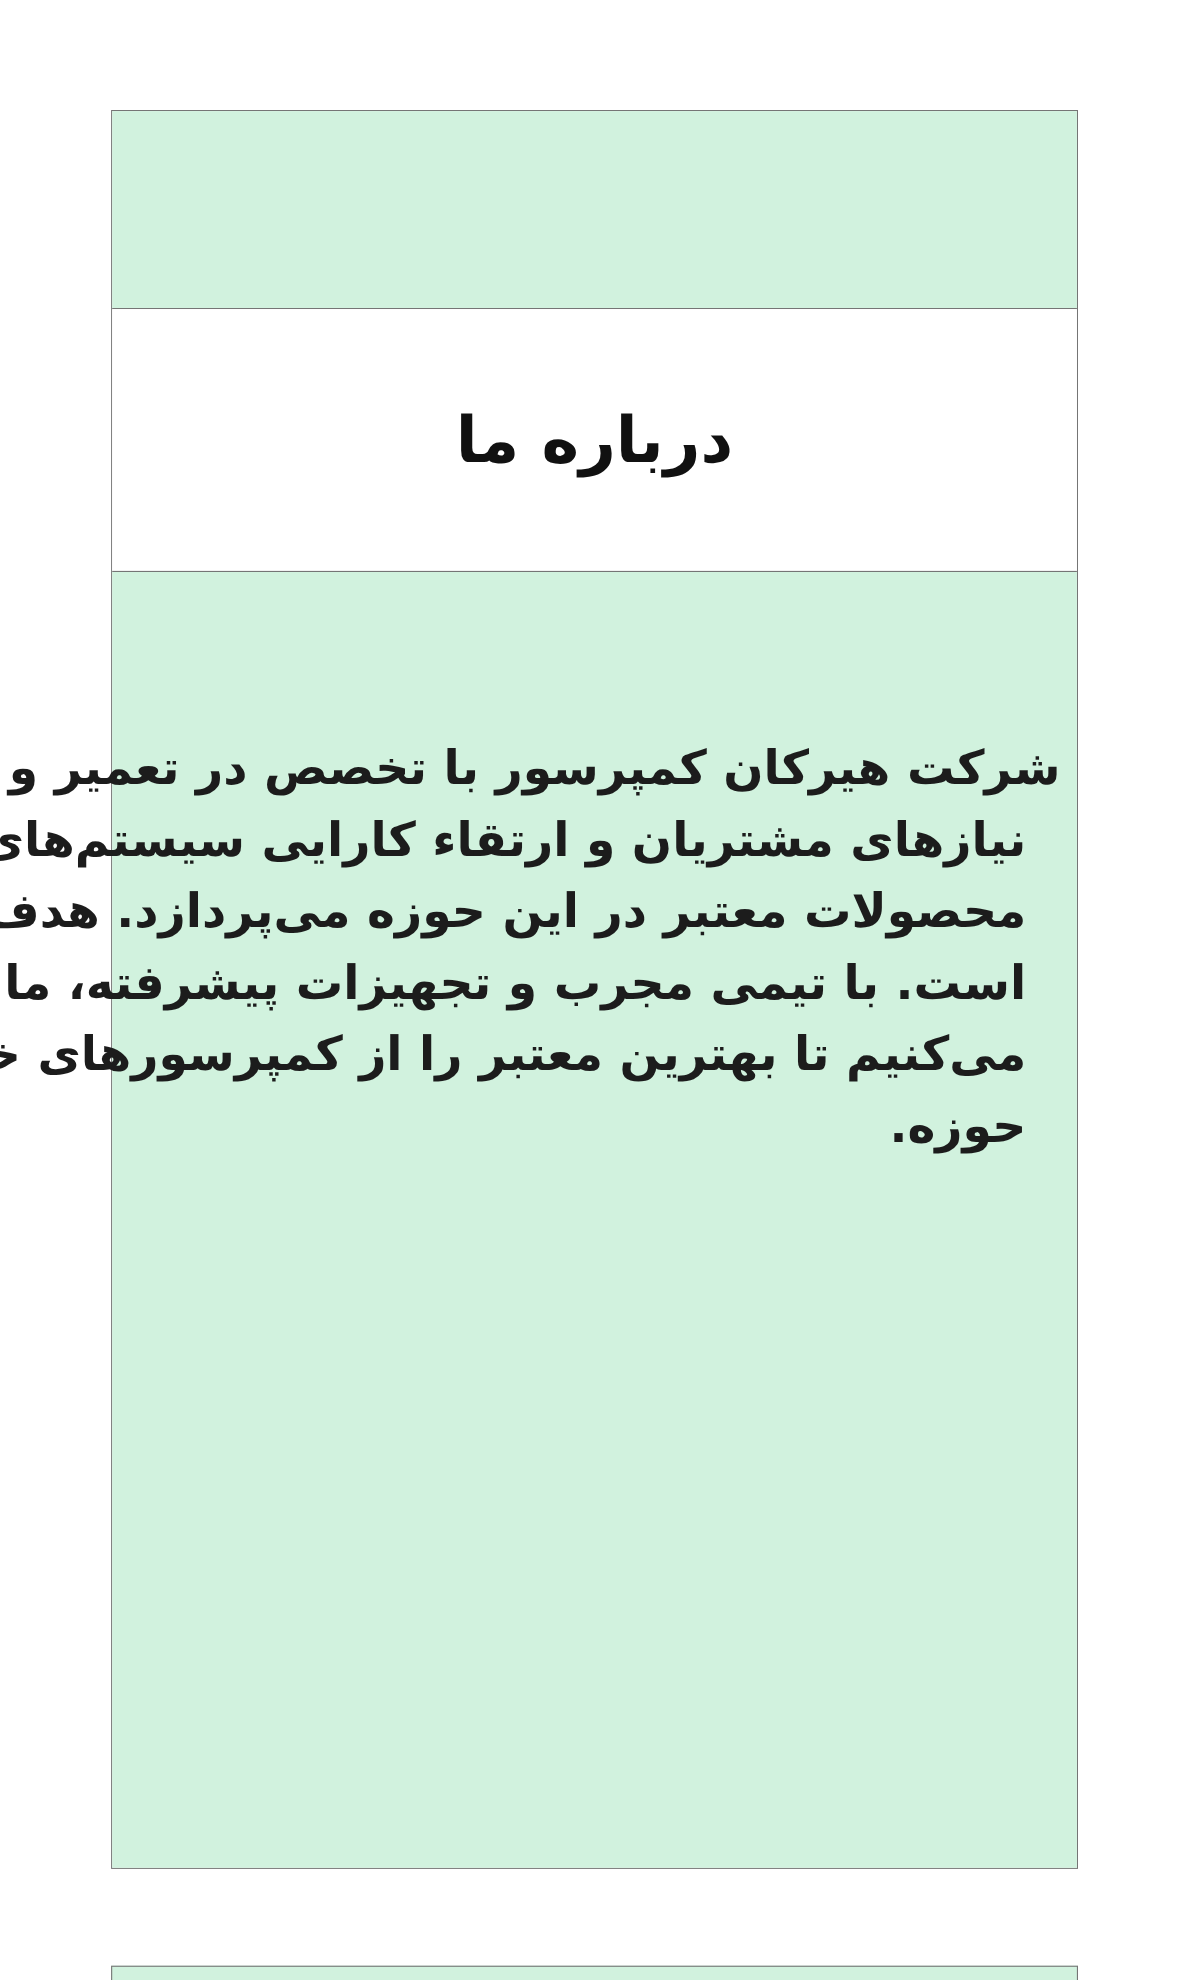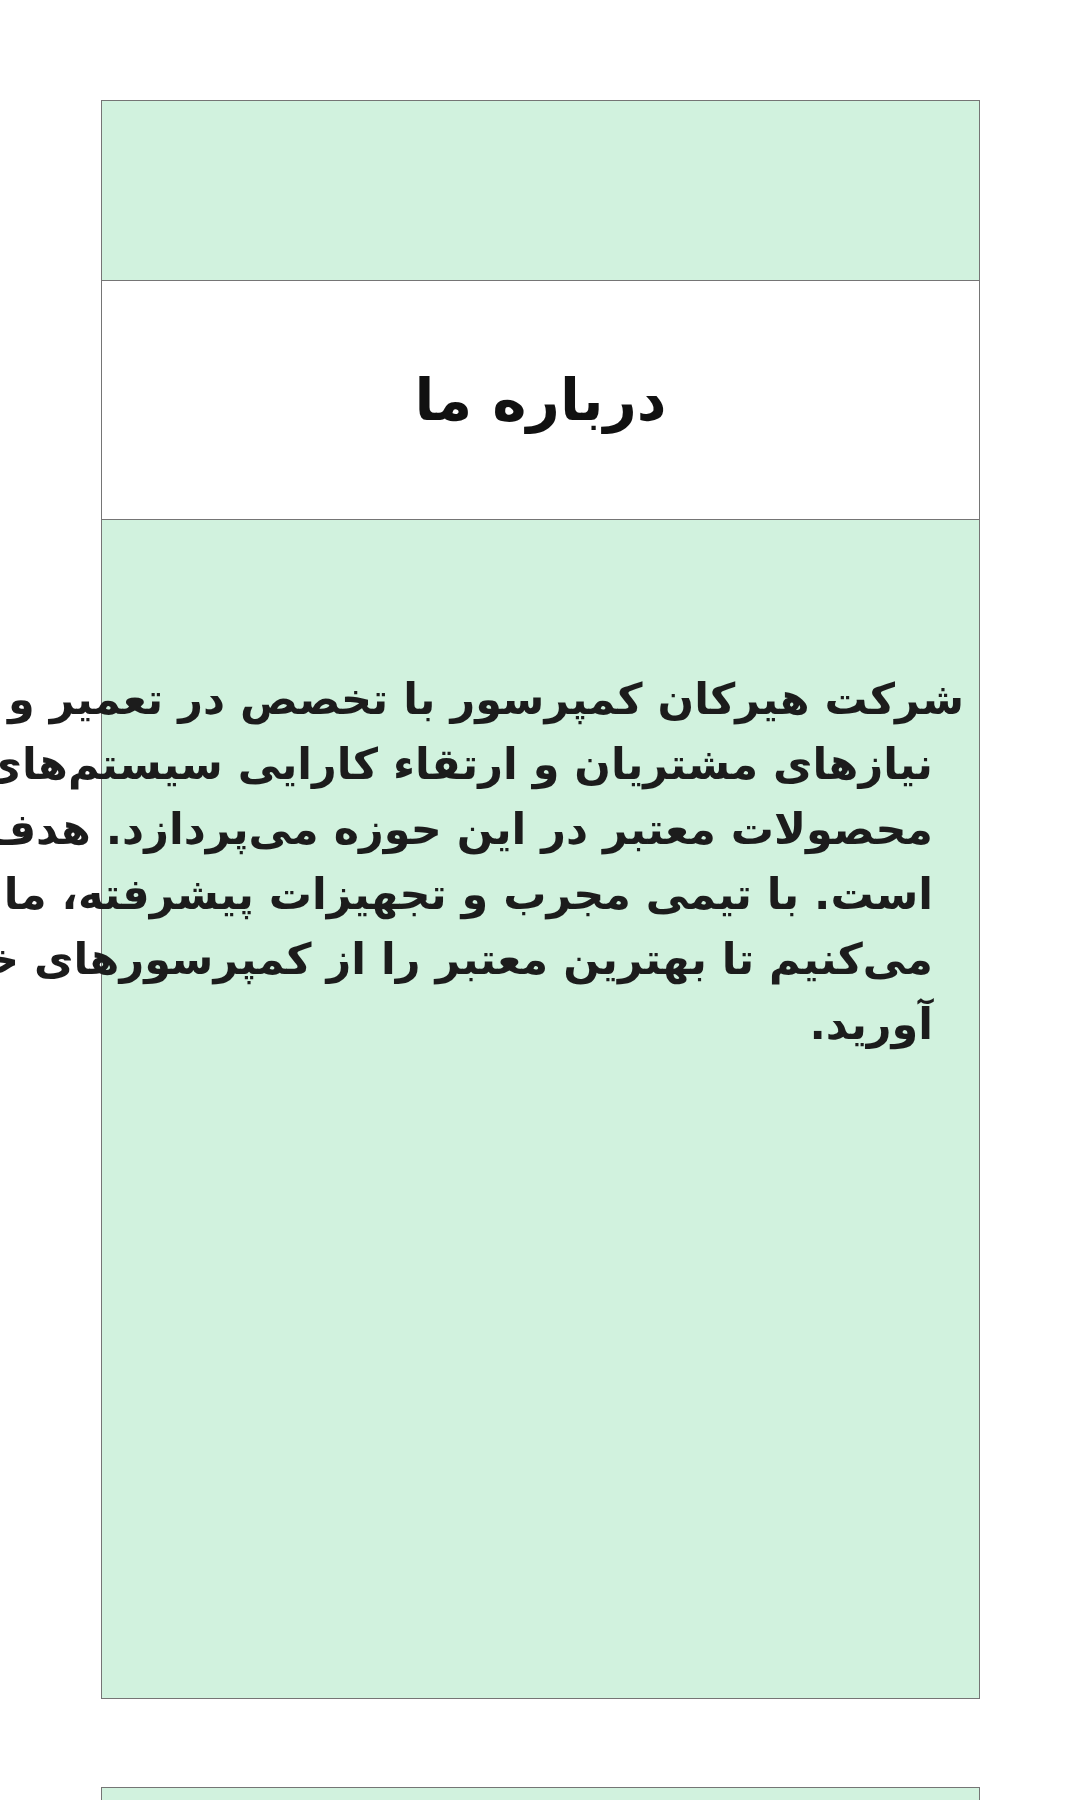--- a/index.html
+++ b/index.html
@@ -88,20 +88,20 @@
     <section class="title-section">
       <h1 class="page-title">درباره ما</h1>
     </section>
 
     <section class="about-section">
       <div class="para-line">شرکت هیرکان کمپرسور با تخصص در تعمیر و فروش</div>
       <div class="para-line">نیازهای مشتریان و ارتقاء کارایی سیستم‌های کمپرسوری</div>
       <div class="para-line">محصولات معتبر در این حوزه می‌پردازد. هدف ما تأمین</div>
       <div class="para-line">است. با تیمی مجرب و تجهیزات پیشرفته، ما به شما کمک</div>
       <div class="para-line">می‌کنیم تا بهترین معتبر را از کمپرسورهای خود به دست</div>
-      <div class="para-line">آورید.</div>
+      <div class="para-line">حوزه.</div>
     </section>
 
   </div>
 
   <div class="bottom-strip"></div>
 
 </div>
 
 </body></html>

